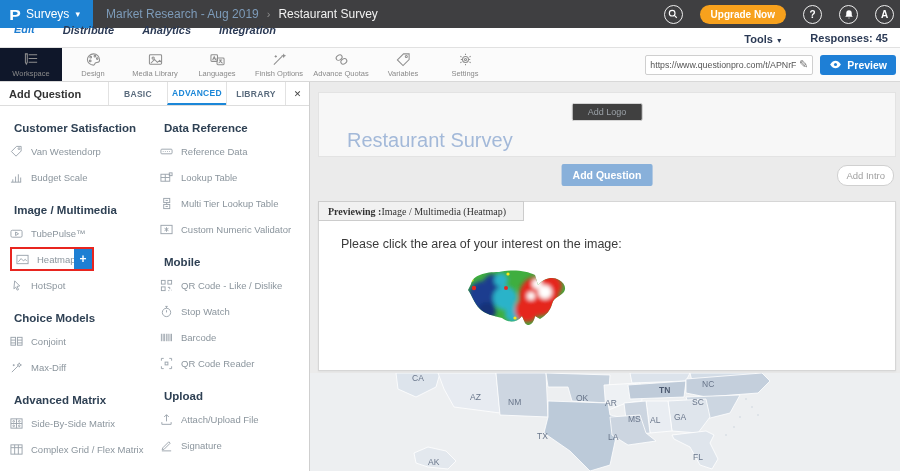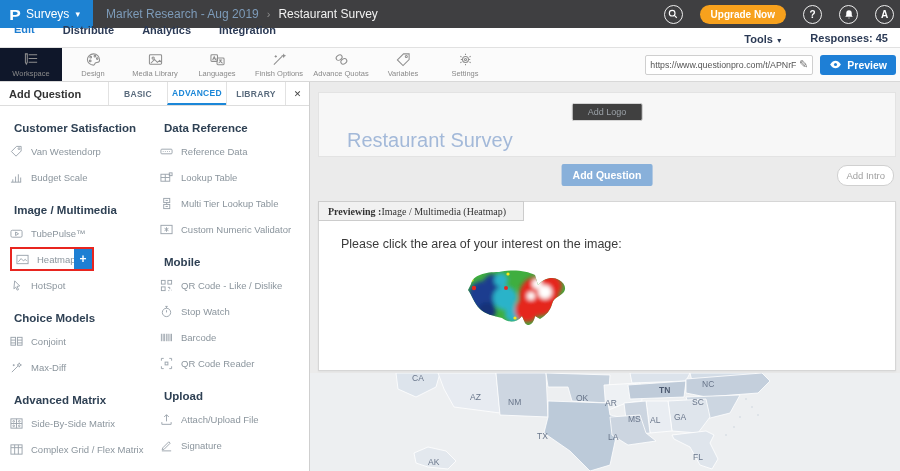--- a/index.html
+++ b/index.html
@@ -19,21 +19,21 @@
   #crumb .current { color:#f2f2f2; }
   #topActions { position:absolute; right:6px; top:0; height:28px; display:flex; align-items:center; gap:17px; }
   .tcirc { width:19px; height:19px; border-radius:50%; border:1.4px solid rgba(255,255,255,.9);
     color:#fff; font-size:10px; font-weight:bold; display:flex; align-items:center; justify-content:center; }
   #upgradeBtn { height:19px; padding:0 11px; border-radius:10px; background:#f7a11d; color:#fff;
     font-size:10px; font-weight:bold; display:flex; align-items:center; border:none; }
 
   
   #menubar { position:absolute; left:0; top:28px; width:900px; height:20px; background:#fff;
     border-bottom:1px solid #e1e1e1; display:flex; align-items:center; }
-  .menu-item { font-size:11px; font-weight:bold; color:#2b3a55; margin-left:26px; padding:2px 1px 17px; }
+  .menu-item { font-size:11px; font-weight:bold; color:#2b3a55; margin-left:26px; padding:2px 1px 17px;font-style:italic; }
   .menu-item:first-child { margin-left:13px; }
   .menu-item.active { color:#1d7dd1; border-bottom:2px solid #1d7dd1; }
   #menuRight { margin-left:auto; display:flex; align-items:center; gap:29px; padding-right:12px; }
   #menuRight .mr { font-size:11px; font-weight:bold; color:#2b3a55; }
   #menuRight .caret { font-size:8px; color:#2b3a55; }
 
   
   #toolbar { position:absolute; left:0; top:48px; width:900px; height:34px; background:#fbfbfb;
     border-bottom:1px solid #d8d8d8; display:flex; align-items:stretch; }
   .tool { width:62px; display:flex; flex-direction:column; align-items:center; justify-content:center; gap:2px; }

